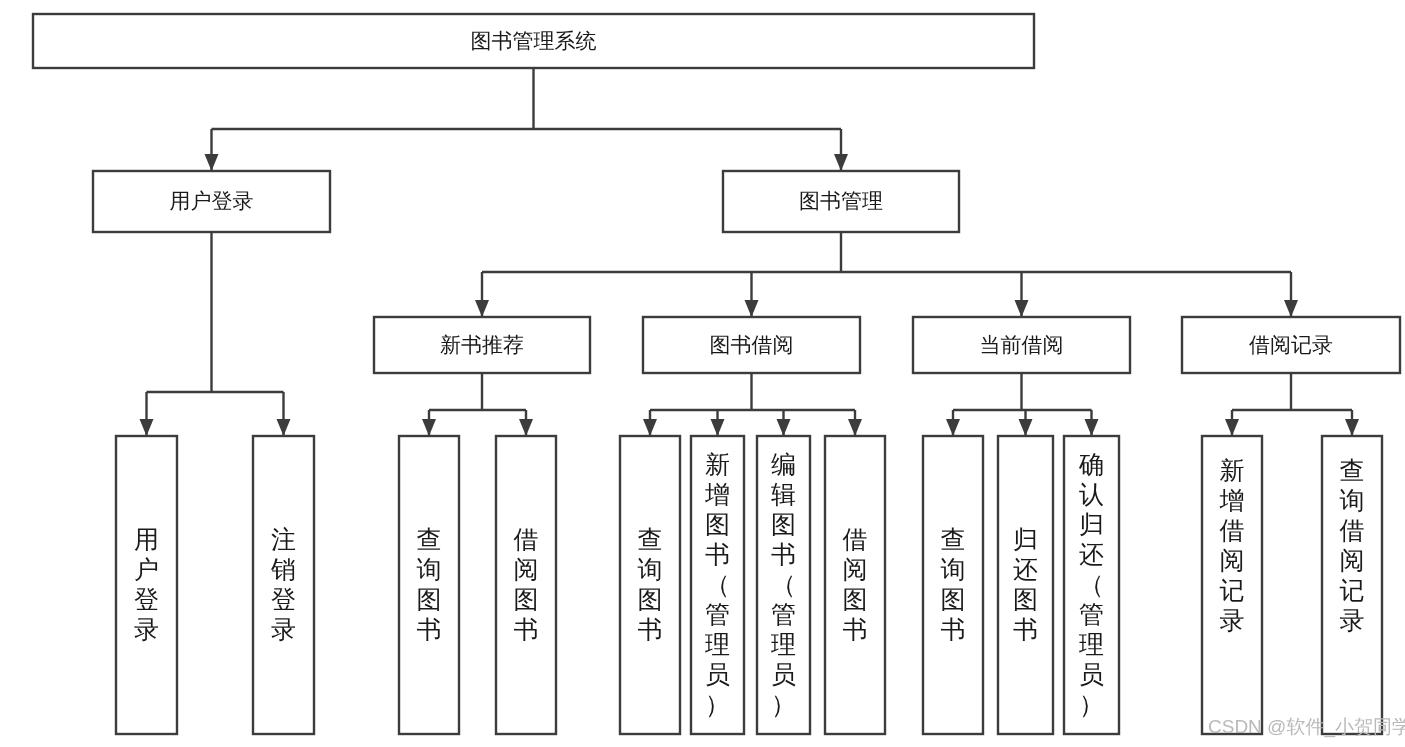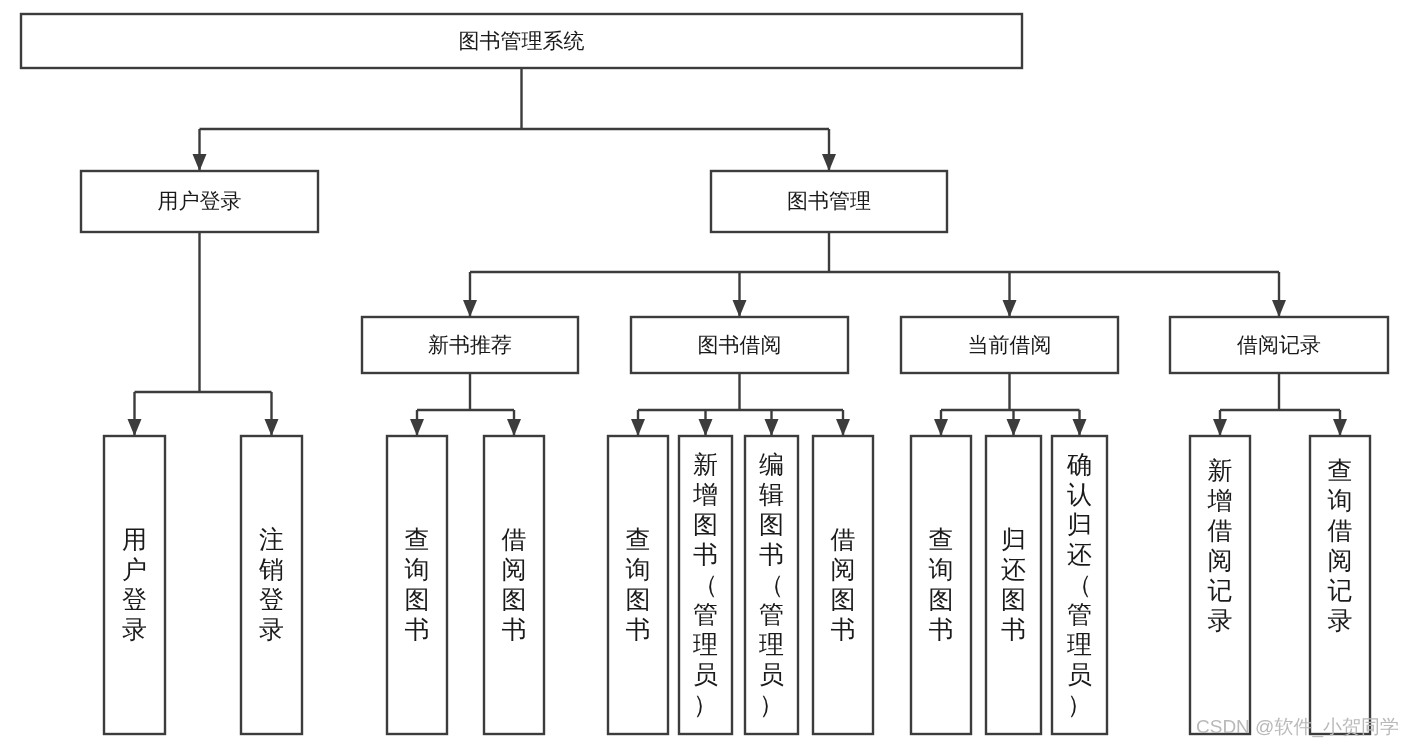--- a/index.html
+++ b/index.html
@@ -9,21 +9,21 @@
   }
   body {
     width: 1405px;
     height: 747px;
     position: relative;
     font-family: "Liberation Sans", "DejaVu Sans", sans-serif;
     overflow: hidden;
   }
   #diagram-root {
     position: absolute;
-    left: 0;
+    left: 12px;
     top: 0;
     width: 1188px;
     height: 747px;
   }
   svg {
     display: block;
   }
   .node-box {
     fill: #ffffff;
     stroke: #3c3c3c;

